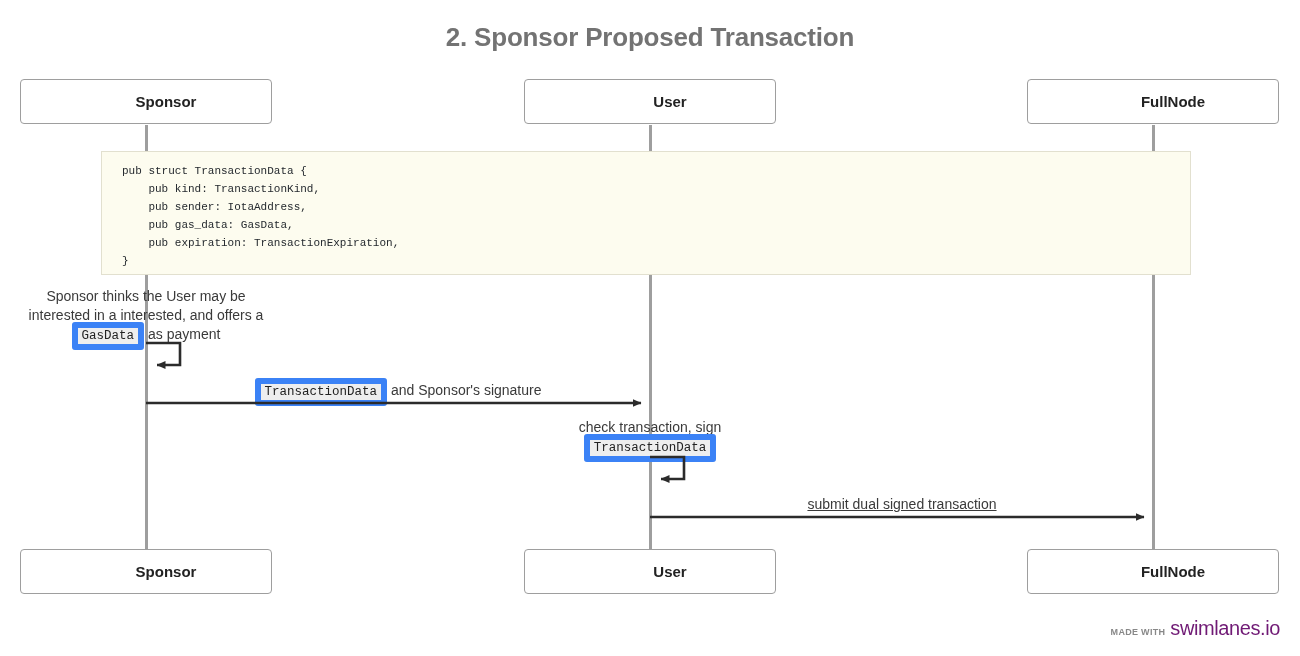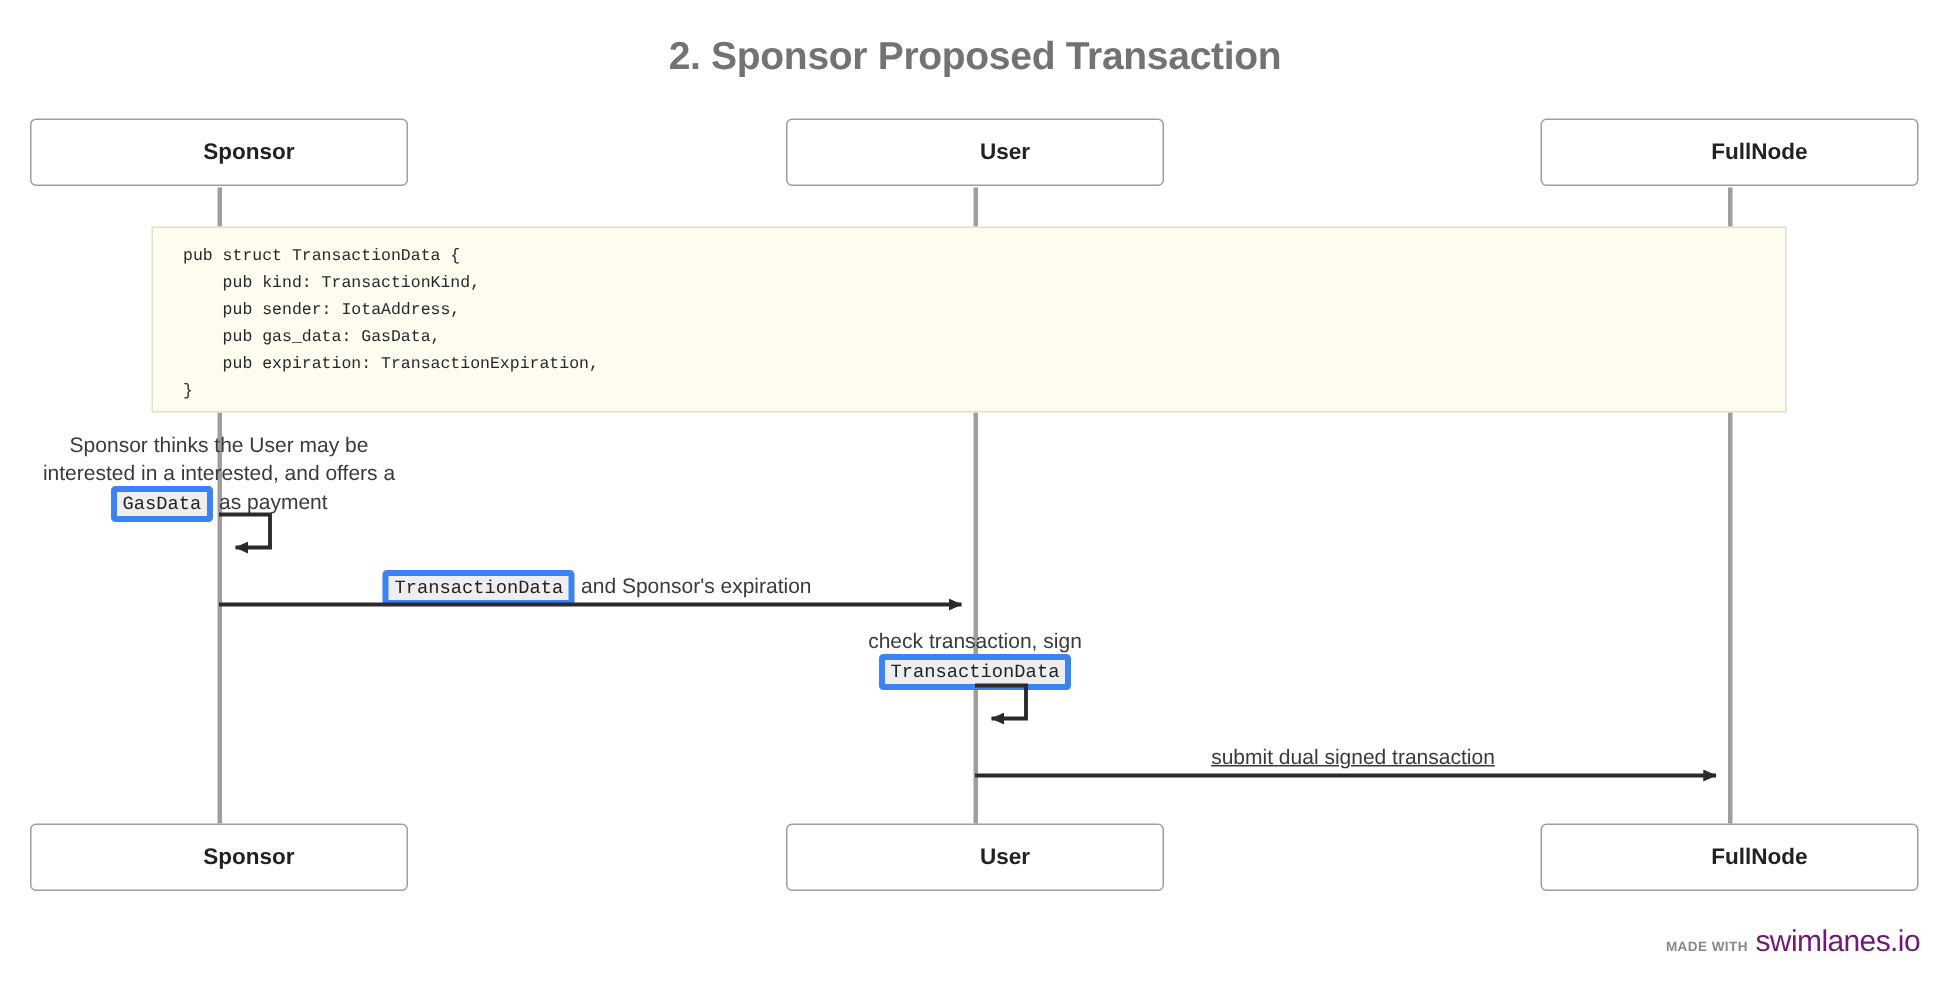--- a/index.html
+++ b/index.html
@@ -90,21 +90,21 @@
     font-size: 14px;
     color: #3a3a3a;
     text-align: center;
     line-height: 19px;
   }
 
   code.chip {
     font-family: "Liberation Mono", "DejaVu Sans Mono", monospace;
     font-size: 12.5px;
     background: #eeeeee;
-    border: 4px solid #3b82f6;
+    border: 6px solid #3b82f6;
     border-radius: 3px;
     padding: 1px 4px;
     color: #222222;
     white-space: nowrap;
   }
 
   
   #arrows {
     position: absolute;
     top: 0;
@@ -165,21 +165,21 @@
     pub gas_data: GasData,
     pub expiration: TransactionExpiration,
 }</pre>
   </div>
 
   <div class="note-label" style="left:17px; top:287px; width:258px;">
     <span>Sponsor thinks the User may be interested in a interested, and offers a </span><code class="chip">GasData</code><span> as payment</span>
   </div>
 
   <div class="msg-label" style="left:148px; top:381px; width:500px;">
-    <code class="chip">TransactionData</code><span> and Sponsor's expiration</span>
+    <code class="chip">TransactionData</code><span> and Sponsor's signature</span>
   </div>
 
   <div class="msg-label" style="left:530px; top:418px; width:240px;">
     <span>check transaction, sign</span><br>
     <code class="chip">TransactionData</code>
   </div>
 
   <div class="msg-label" style="left:652px; top:495px; width:500px;text-decoration:underline;">
     <span>submit dual signed transaction</span>
   </div>

